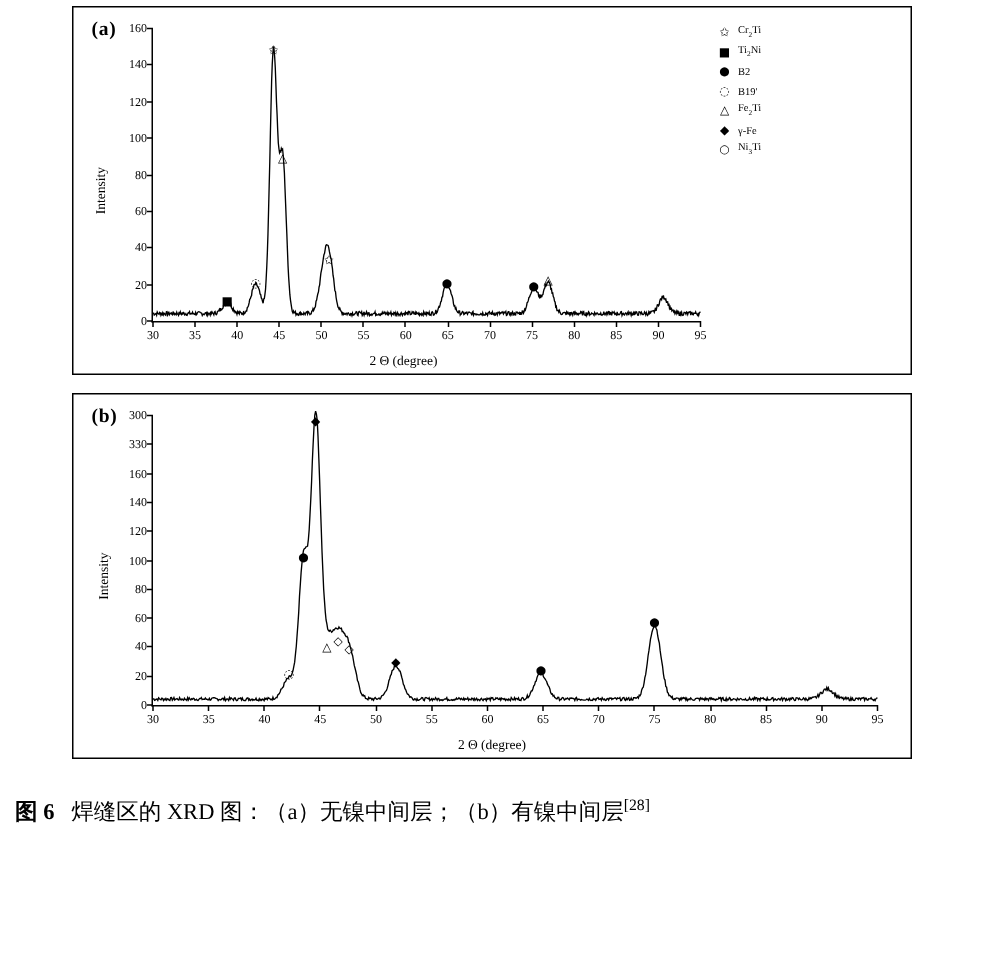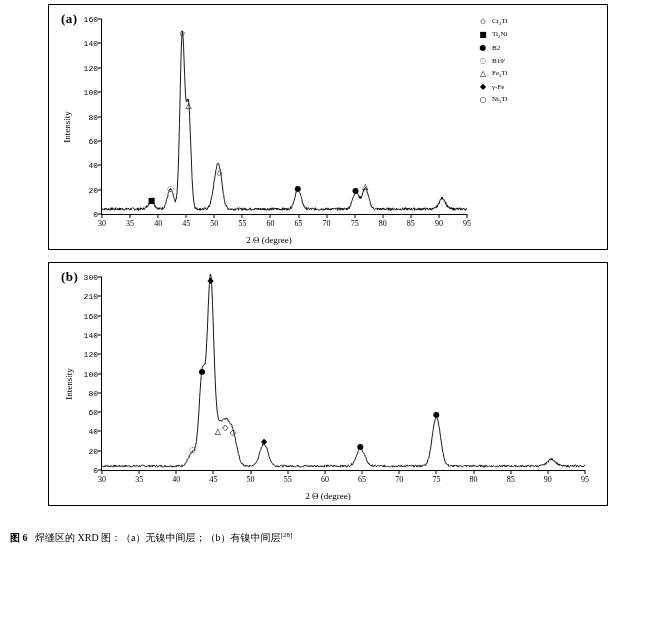--- a/index.html
+++ b/index.html
@@ -76,21 +76,21 @@
   }
   #panel-a .xlabel { padding-right: 118px; box-sizing: border-box; }
 
   .ytick {
     position: absolute;
     right: 100%;
     transform: translateY(-50%);
     font-size: 8px;
     padding-right: 4px;
     white-space: nowrap;
-    font-family: Liberation Mono, monospace;
+    font-family: Liberation Serif, serif;
   }
   .ytick-mark {
     position: absolute;
     right: 100%;
     width: 4px;
     height: 1px;
     background: #000;
     transform: translateY(-0.5px);
   }
   .xtick {
@@ -143,21 +143,21 @@
   .legend-txt { padding-left: 3px; }
   sub { font-size: 0.7em; }
   sup { font-size: 0.7em; }
 
   .caption {
     position: absolute;
     left: 10px;
     top: 530px;
     width: 640px;
     font-family: "Liberation Serif", serif;
-    font-size: 10px;
+    font-size: 15px;
     line-height: 1.55;
   }
   .caption-line { text-align: justify; }
   .cap-bold { font-weight: bold; }
 </style>
 </head>
 <body>
 
 <div class="figure-wrap">
 
@@ -301,21 +301,21 @@
         <div class="ytick" style="top: 115.8px;">80</div>
         <div class="ytick-mark" style="top: 115.8px;"></div>
         <div class="ytick" style="top: 96.5px;">100</div>
         <div class="ytick-mark" style="top: 96.5px;"></div>
         <div class="ytick" style="top: 77.2px;">120</div>
         <div class="ytick-mark" style="top: 77.2px;"></div>
         <div class="ytick" style="top: 57.9px;">140</div>
         <div class="ytick-mark" style="top: 57.9px;"></div>
         <div class="ytick" style="top: 38.6px;">160</div>
         <div class="ytick-mark" style="top: 38.6px;"></div>
-        <div class="ytick" style="top: 19.3px;">210</div>
+        <div class="ytick" style="top: 19.3px;">330</div>
         <div class="ytick-mark" style="top: 19.3px;"></div>
         <div class="ytick" style="top: 0px;">300</div>
         <div class="ytick-mark" style="top: 0px;"></div>
         <svg class="curve" viewBox="0 0 483 193">
           <path d="M0.00 189.06 L0.54 188.91 L1.07 189.86 L1.61 189.59 L2.15 189.16 L2.68 189.03 L3.22 189.94 L3.76 188.24 L4.29 188.85 L4.83 189.23 L5.37 189.50 L5.90 188.45 L6.44 188.71 L6.98 189.94 L7.51 189.05 L8.05 189.61 L8.59 188.68 L9.12 189.77 L9.66 188.92 L10.20 189.07 L10.73 189.73 L11.27 190.00 L11.81 188.11 L12.34 188.05 L12.88 189.85 L13.42 189.16 L13.95 188.08 L14.49 189.70 L15.03 189.21 L15.56 188.94 L16.10 188.68 L16.64 189.51 L17.17 189.74 L17.71 188.01 L18.25 189.16 L18.78 189.61 L19.32 188.94 L19.86 189.40 L20.39 189.78 L20.93 188.46 L21.47 189.36 L22.00 189.36 L22.54 189.94 L23.08 188.14 L23.61 189.60 L24.15 188.23 L24.69 189.11 L25.22 189.60 L25.76 188.82 L26.30 189.25 L26.83 188.49 L27.37 188.72 L27.91 189.82 L28.44 189.63 L28.98 189.15 L29.52 189.91 L30.05 190.00 L30.59 189.23 L31.13 188.66 L31.66 188.73 L32.20 188.08 L32.74 189.42 L33.27 189.17 L33.81 189.05 L34.35 189.17 L34.88 188.33 L35.42 189.15 L35.96 189.17 L36.49 189.54 L37.03 189.60 L37.57 188.53 L38.10 189.83 L38.64 189.53 L39.18 188.48 L39.71 188.28 L40.25 188.05 L40.79 188.14 L41.32 188.28 L41.86 188.52 L42.40 188.75 L42.93 188.93 L43.47 190.05 L44.01 189.42 L44.54 189.35 L45.08 189.65 L45.62 189.27 L46.15 188.65 L46.69 188.54 L47.23 189.54 L47.76 188.07 L48.30 190.09 L48.84 189.34 L49.37 188.86 L49.91 189.17 L50.45 189.92 L50.98 188.00 L51.52 189.14 L52.06 188.25 L52.59 188.86 L53.13 189.11 L53.67 189.84 L54.20 188.42 L54.74 188.20 L55.28 189.54 L55.81 190.05 L56.35 189.78 L56.89 188.60 L57.42 188.62 L57.96 188.70 L58.50 188.26 L59.03 189.62 L59.57 188.34 L60.11 189.75 L60.64 190.03 L61.18 189.93 L61.72 190.06 L62.25 188.96 L62.79 188.34 L63.33 188.31 L63.86 189.80 L64.40 189.06 L64.94 189.99 L65.47 189.51 L66.01 189.07 L66.55 189.97 L67.08 189.35 L67.62 189.62 L68.16 189.48 L68.69 188.43 L69.23 189.81 L69.77 189.76 L70.30 190.10 L70.84 188.78 L71.38 189.92 L71.91 189.25 L72.45 189.87 L72.99 189.09 L73.52 189.22 L74.06 190.08 L74.60 188.49 L75.13 189.14 L75.67 188.52 L76.21 189.36 L76.74 188.09 L77.28 188.52 L77.82 188.65 L78.35 189.39 L78.89 189.13 L79.43 189.63 L79.96 187.79 L80.50 189.31 L81.04 189.11 L81.57 188.57 L82.11 187.94 L82.65 188.06 L83.18 186.29 L83.72 185.97 L84.26 185.34 L84.79 184.13 L85.33 182.40 L85.87 182.18 L86.40 181.34 L86.94 180.90 L87.48 178.19 L88.01 177.70 L88.55 177.14 L89.09 175.49 L89.62 175.32 L90.16 175.26 L90.70 173.75 L91.23 173.52 L91.77 174.05 L92.31 173.19 L92.84 171.69 L93.38 169.85 L93.92 167.13 L94.45 164.46 L94.99 158.91 L95.53 153.83 L96.06 146.41 L96.60 139.22 L97.14 131.28 L97.67 120.43 L98.21 112.65 L98.75 104.61 L99.28 98.65 L99.82 93.01 L100.36 89.80 L100.89 88.82 L101.43 88.47 L101.97 87.50 L102.50 87.39 L103.04 87.08 L103.58 82.67 L104.11 76.23 L104.65 66.27 L105.19 55.81 L105.72 44.11 L106.26 29.69 L106.80 18.21 L107.33 7.65 L107.87 -0.29 L108.41 -2.95 L108.94 -0.86 L109.48 3.18 L110.02 14.23 L110.55 28.56 L111.09 43.24 L111.63 60.04 L112.16 75.23 L112.70 91.24 L113.24 103.52 L113.77 115.68 L114.31 123.40 L114.85 130.93 L115.38 136.34 L115.92 138.85 L116.46 142.43 L116.99 143.38 L117.53 143.88 L118.07 143.09 L118.60 143.72 L119.14 144.50 L119.68 143.98 L120.21 142.89 L120.75 142.97 L121.29 142.26 L121.82 141.69 L122.36 141.83 L122.90 142.34 L123.43 142.27 L123.97 140.96 L124.51 141.83 L125.04 142.00 L125.58 141.74 L126.12 143.97 L126.65 143.93 L127.19 144.96 L127.73 145.31 L128.26 146.83 L128.80 147.48 L129.34 147.19 L129.87 148.09 L130.41 151.20 L130.95 151.73 L131.48 154.13 L132.02 156.10 L132.56 158.68 L133.09 160.15 L133.63 163.33 L134.17 166.63 L134.70 168.53 L135.24 170.67 L135.78 173.11 L136.31 176.70 L136.85 177.69 L137.39 179.94 L137.92 182.46 L138.46 184.60 L139.00 185.54 L139.53 186.69 L140.07 186.23 L140.61 187.13 L141.14 186.81 L141.68 188.64 L142.22 188.74 L142.75 189.00 L143.29 189.48 L143.83 187.96 L144.36 188.66 L144.90 188.34 L145.44 188.55 L145.97 189.48 L146.51 188.83 L147.05 189.79 L147.58 188.55 L148.12 187.99 L148.66 188.70 L149.19 189.23 L149.73 189.15 L150.27 188.56 L150.80 188.38 L151.34 189.10 L151.88 188.24 L152.41 186.93 L152.95 186.61 L153.49 186.44 L154.02 185.67 L154.56 184.56 L155.10 183.94 L155.63 183.30 L156.17 181.75 L156.71 179.68 L157.24 176.84 L157.78 175.45 L158.32 173.33 L158.85 172.62 L159.39 170.14 L159.93 169.63 L160.46 169.22 L161.00 166.67 L161.54 167.32 L162.07 167.39 L162.61 167.65 L163.15 168.67 L163.68 168.99 L164.22 170.24 L164.76 170.38 L165.29 172.36 L165.83 174.52 L166.37 176.45 L166.90 179.22 L167.44 180.00 L167.98 182.18 L168.51 182.87 L169.05 184.46 L169.59 185.64 L170.12 185.93 L170.66 186.56 L171.20 187.89 L171.73 187.56 L172.27 187.76 L172.81 188.39 L173.34 189.44 L173.88 189.78 L174.42 188.85 L174.95 188.99 L175.49 190.00 L176.03 188.73 L176.56 189.86 L177.10 189.89 L177.64 189.44 L178.17 189.18 L178.71 188.68 L179.25 188.06 L179.78 188.25 L180.32 189.75 L180.86 190.10 L181.39 188.32 L181.93 187.99 L182.47 188.30 L183.00 188.51 L183.54 188.89 L184.08 188.17 L184.61 190.06 L185.15 189.45 L185.69 188.80 L186.22 189.97 L186.76 188.77 L187.30 189.32 L187.83 189.47 L188.37 188.09 L188.91 188.84 L189.44 189.80 L189.98 188.66 L190.52 188.60 L191.05 190.08 L191.59 189.58 L192.13 189.85 L192.66 189.41 L193.20 189.98 L193.74 189.56 L194.27 189.05 L194.81 188.97 L195.35 188.98 L195.88 188.10 L196.42 189.92 L196.96 189.36 L197.49 189.93 L198.03 189.80 L198.57 189.79 L199.10 189.41 L199.64 189.87 L200.18 189.41 L200.71 189.89 L201.25 189.23 L201.79 189.44 L202.32 188.37 L202.86 189.13 L203.40 189.01 L203.93 188.21 L204.47 188.68 L205.01 189.35 L205.54 188.53 L206.08 189.12 L206.62 189.57 L207.15 188.45 L207.69 189.56 L208.23 188.80 L208.76 189.19 L209.30 189.13 L209.84 188.27 L210.37 189.88 L210.91 189.05 L211.45 189.21 L211.98 189.63 L212.52 188.45 L213.06 188.63 L213.59 189.68 L214.13 188.56 L214.67 189.89 L215.20 189.14 L215.74 188.50 L216.28 189.96 L216.81 189.26 L217.35 189.50 L217.89 190.10 L218.42 189.15 L218.96 188.57 L219.50 189.43 L220.03 190.04 L220.57 189.05 L221.11 189.16 L221.64 188.94 L222.18 190.07 L222.72 188.44 L223.25 189.19 L223.79 188.62 L224.33 188.48 L224.86 189.93 L225.40 188.05 L225.94 188.41 L226.47 188.13 L227.01 189.62 L227.55 189.46 L228.08 189.28 L228.62 188.18 L229.16 188.64 L229.69 188.26 L230.23 189.23 L230.77 189.29 L231.30 188.43 L231.84 189.74 L232.38 188.42 L232.91 188.89 L233.45 188.85 L233.99 189.37 L234.52 188.77 L235.06 189.91 L235.60 189.16 L236.13 189.30 L236.67 189.91 L237.21 189.00 L237.74 189.60 L238.28 190.10 L238.82 188.03 L239.35 188.78 L239.89 189.58 L240.43 189.59 L240.96 188.09 L241.50 189.59 L242.04 188.57 L242.57 188.75 L243.11 189.25 L243.65 188.30 L244.18 189.87 L244.72 189.77 L245.26 189.99 L245.79 188.39 L246.33 188.07 L246.87 188.43 L247.40 189.68 L247.94 189.48 L248.48 188.90 L249.01 188.36 L249.55 186.48 L250.09 188.08 L250.62 187.46 L251.16 186.30 L251.70 184.72 L252.23 183.63 L252.77 183.55 L253.31 182.04 L253.84 180.25 L254.38 179.69 L254.92 177.46 L255.45 177.11 L255.99 174.72 L256.53 173.32 L257.06 172.43 L257.60 171.22 L258.14 172.20 L258.67 170.86 L259.21 171.52 L259.75 171.92 L260.28 174.13 L260.82 174.86 L261.36 175.60 L261.89 176.50 L262.43 177.32 L262.97 179.08 L263.50 180.03 L264.04 180.91 L264.58 182.27 L265.11 184.76 L265.65 185.82 L266.19 185.59 L266.72 187.08 L267.26 186.58 L267.80 188.01 L268.33 188.27 L268.87 188.84 L269.41 188.92 L269.94 187.78 L270.48 187.84 L271.02 189.93 L271.55 189.32 L272.09 189.36 L272.63 188.30 L273.16 187.98 L273.70 188.47 L274.24 189.65 L274.77 189.37 L275.31 188.61 L275.85 188.92 L276.38 188.37 L276.92 188.91 L277.46 189.48 L277.99 188.39 L278.53 188.51 L279.07 188.33 L279.60 188.52 L280.14 188.65 L280.68 188.84 L281.21 190.01 L281.75 188.43 L282.29 188.00 L282.82 189.86 L283.36 189.11 L283.90 189.17 L284.43 189.30 L284.97 189.79 L285.51 189.34 L286.04 189.57 L286.58 189.59 L287.12 189.75 L287.65 189.79 L288.19 189.75 L288.73 189.52 L289.26 189.07 L289.80 189.38 L290.34 189.88 L290.87 188.65 L291.41 189.73 L291.95 189.96 L292.48 189.76 L293.02 189.90 L293.56 188.85 L294.09 189.41 L294.63 189.02 L295.17 189.94 L295.70 188.82 L296.24 188.32 L296.78 188.08 L297.31 189.25 L297.85 189.04 L298.39 188.76 L298.92 189.79 L299.46 188.17 L300.00 188.98 L300.53 189.58 L301.07 189.08 L301.61 189.96 L302.14 189.84 L302.68 188.75 L303.22 188.71 L303.75 189.69 L304.29 188.43 L304.83 188.59 L305.36 188.25 L305.90 189.35 L306.44 188.71 L306.97 188.88 L307.51 188.51 L308.05 188.18 L308.58 188.57 L309.12 189.26 L309.66 188.25 L310.19 188.57 L310.73 188.61 L311.27 188.03 L311.80 190.09 L312.34 189.90 L312.88 188.75 L313.41 188.03 L313.95 188.02 L314.49 189.54 L315.02 189.98 L315.56 188.44 L316.10 189.51 L316.63 188.69 L317.17 188.15 L317.71 189.89 L318.24 189.63 L318.78 188.37 L319.32 189.77 L319.85 189.76 L320.39 188.17 L320.93 188.17 L321.46 188.07 L322.00 188.61 L322.54 188.23 L323.07 187.60 L323.61 188.38 L324.15 186.41 L324.68 186.82 L325.22 185.84 L325.76 183.07 L326.29 181.75 L326.83 181.18 L327.37 178.41 L327.90 174.79 L328.44 172.76 L328.98 168.94 L329.51 165.00 L330.05 160.15 L330.59 156.97 L331.12 153.22 L331.66 149.08 L332.20 146.72 L332.73 144.13 L333.27 142.42 L333.81 141.13 L334.34 140.51 L334.88 140.41 L335.42 141.86 L335.95 143.13 L336.49 147.00 L337.03 149.69 L337.56 151.73 L338.10 156.79 L338.64 160.60 L339.17 163.94 L339.71 167.19 L340.25 172.05 L340.78 175.35 L341.32 176.38 L341.86 180.68 L342.39 181.14 L342.93 184.43 L343.47 185.05 L344.00 186.78 L344.54 186.63 L345.08 187.14 L345.61 188.06 L346.15 187.37 L346.69 189.22 L347.22 189.36 L347.76 188.79 L348.30 189.08 L348.83 188.31 L349.37 188.43 L349.91 188.38 L350.44 188.61 L350.98 189.88 L351.52 188.54 L352.05 189.52 L352.59 188.13 L353.13 188.75 L353.66 188.05 L354.20 188.67 L354.74 188.13 L355.27 189.71 L355.81 188.50 L356.35 190.05 L356.88 189.37 L357.42 188.87 L357.96 189.38 L358.49 188.27 L359.03 188.90 L359.57 189.49 L360.10 189.77 L360.64 189.81 L361.18 189.47 L361.71 188.74 L362.25 188.60 L362.79 188.47 L363.32 188.54 L363.86 188.64 L364.40 189.82 L364.93 188.29 L365.47 189.03 L366.01 188.41 L366.54 189.22 L367.08 188.90 L367.62 189.72 L368.15 188.32 L368.69 189.48 L369.23 188.61 L369.76 188.97 L370.30 189.89 L370.84 188.45 L371.37 188.14 L371.91 189.25 L372.45 188.36 L372.98 189.21 L373.52 188.78 L374.06 189.56 L374.59 189.16 L375.13 189.74 L375.67 189.07 L376.20 189.23 L376.74 189.11 L377.28 188.10 L377.81 188.55 L378.35 188.13 L378.89 190.03 L379.42 188.34 L379.96 188.04 L380.50 189.73 L381.03 189.84 L381.57 190.07 L382.11 188.42 L382.64 190.05 L383.18 189.11 L383.72 189.48 L384.25 188.09 L384.79 188.50 L385.33 189.90 L385.86 189.43 L386.40 189.49 L386.94 188.79 L387.47 188.95 L388.01 189.07 L388.55 189.51 L389.08 190.01 L389.62 188.48 L390.16 189.06 L390.69 189.59 L391.23 188.95 L391.77 188.67 L392.30 188.95 L392.84 189.61 L393.38 189.58 L393.91 189.32 L394.45 189.56 L394.99 188.79 L395.52 189.80 L396.06 190.05 L396.60 189.65 L397.13 189.53 L397.67 188.07 L398.21 189.17 L398.74 189.73 L399.28 189.10 L399.82 188.57 L400.35 189.52 L400.89 188.01 L401.43 189.09 L401.96 188.03 L402.50 188.16 L403.04 189.86 L403.57 188.60 L404.11 188.67 L404.65 189.98 L405.18 188.23 L405.72 188.66 L406.26 188.57 L406.79 188.16 L407.33 189.36 L407.87 189.00 L408.40 189.63 L408.94 189.89 L409.48 188.25 L410.01 189.63 L410.55 189.36 L411.09 189.69 L411.62 189.40 L412.16 189.01 L412.70 188.18 L413.23 188.05 L413.77 190.09 L414.31 189.22 L414.84 188.95 L415.38 189.57 L415.92 189.79 L416.45 189.09 L416.99 188.71 L417.53 189.01 L418.06 189.71 L418.60 188.74 L419.14 188.11 L419.67 189.91 L420.21 188.77 L420.75 188.34 L421.28 188.83 L421.82 190.05 L422.36 188.81 L422.89 189.81 L423.43 189.56 L423.97 188.64 L424.50 189.86 L425.04 188.54 L425.58 189.06 L426.11 188.08 L426.65 188.24 L427.19 189.19 L427.72 189.96 L428.26 189.89 L428.80 188.15 L429.33 188.25 L429.87 188.36 L430.41 189.29 L430.94 188.44 L431.48 189.13 L432.02 189.62 L432.55 189.62 L433.09 189.20 L433.63 188.23 L434.16 188.81 L434.70 189.80 L435.24 188.49 L435.77 189.34 L436.31 190.03 L436.85 189.50 L437.38 188.19 L437.92 188.97 L438.46 188.20 L438.99 188.65 L439.53 187.79 L440.07 187.85 L440.60 187.61 L441.14 187.58 L441.68 187.43 L442.21 188.27 L442.75 187.34 L443.29 185.93 L443.82 187.55 L444.36 186.12 L444.90 184.61 L445.43 184.65 L445.97 185.36 L446.51 184.99 L447.04 183.29 L447.58 182.46 L448.12 182.41 L448.65 183.11 L449.19 181.33 L449.73 182.86 L450.26 181.52 L450.80 183.50 L451.34 183.49 L451.87 184.02 L452.41 183.72 L452.95 185.29 L453.48 185.12 L454.02 184.90 L454.56 186.86 L455.09 185.52 L455.63 187.76 L456.17 186.86 L456.70 188.20 L457.24 186.87 L457.78 188.43 L458.31 187.89 L458.85 187.67 L459.39 188.59 L459.92 188.04 L460.46 189.38 L461.00 188.71 L461.53 187.91 L462.07 189.14 L462.61 188.04 L463.14 188.84 L463.68 188.28 L464.22 190.03 L464.75 190.03 L465.29 188.11 L465.83 189.58 L466.36 188.50 L466.90 189.88 L467.44 190.07 L467.97 189.74 L468.51 188.47 L469.05 188.50 L469.58 188.63 L470.12 189.36 L470.66 188.24 L471.19 188.52 L471.73 189.55 L472.27 188.39 L472.80 188.54 L473.34 188.15 L473.88 188.07 L474.41 189.91 L474.95 188.53 L475.49 188.53 L476.02 189.64 L476.56 189.79 L477.10 188.87 L477.63 188.96 L478.17 188.94 L478.71 188.22 L479.24 189.12 L479.78 189.33 L480.32 189.93 L480.85 189.22 L481.39 190.08 L481.93 188.87 L482.46 188.38 L483.00 188.18 " fill="none" stroke="#000" stroke-width="0.9"></path>
         </svg>
         <div class="peak-marker" style="left: 90.6554px; top: 177.49px;">◌</div>
         <div class="peak-marker" style="left: 100.315px; top: 99.325px;">●</div>
         <div class="peak-marker" style="left: 108.489px; top: 7.65px;">◆</div>
         <div class="peak-marker" style="left: 115.92px; top: 159.155px;">△</div>

